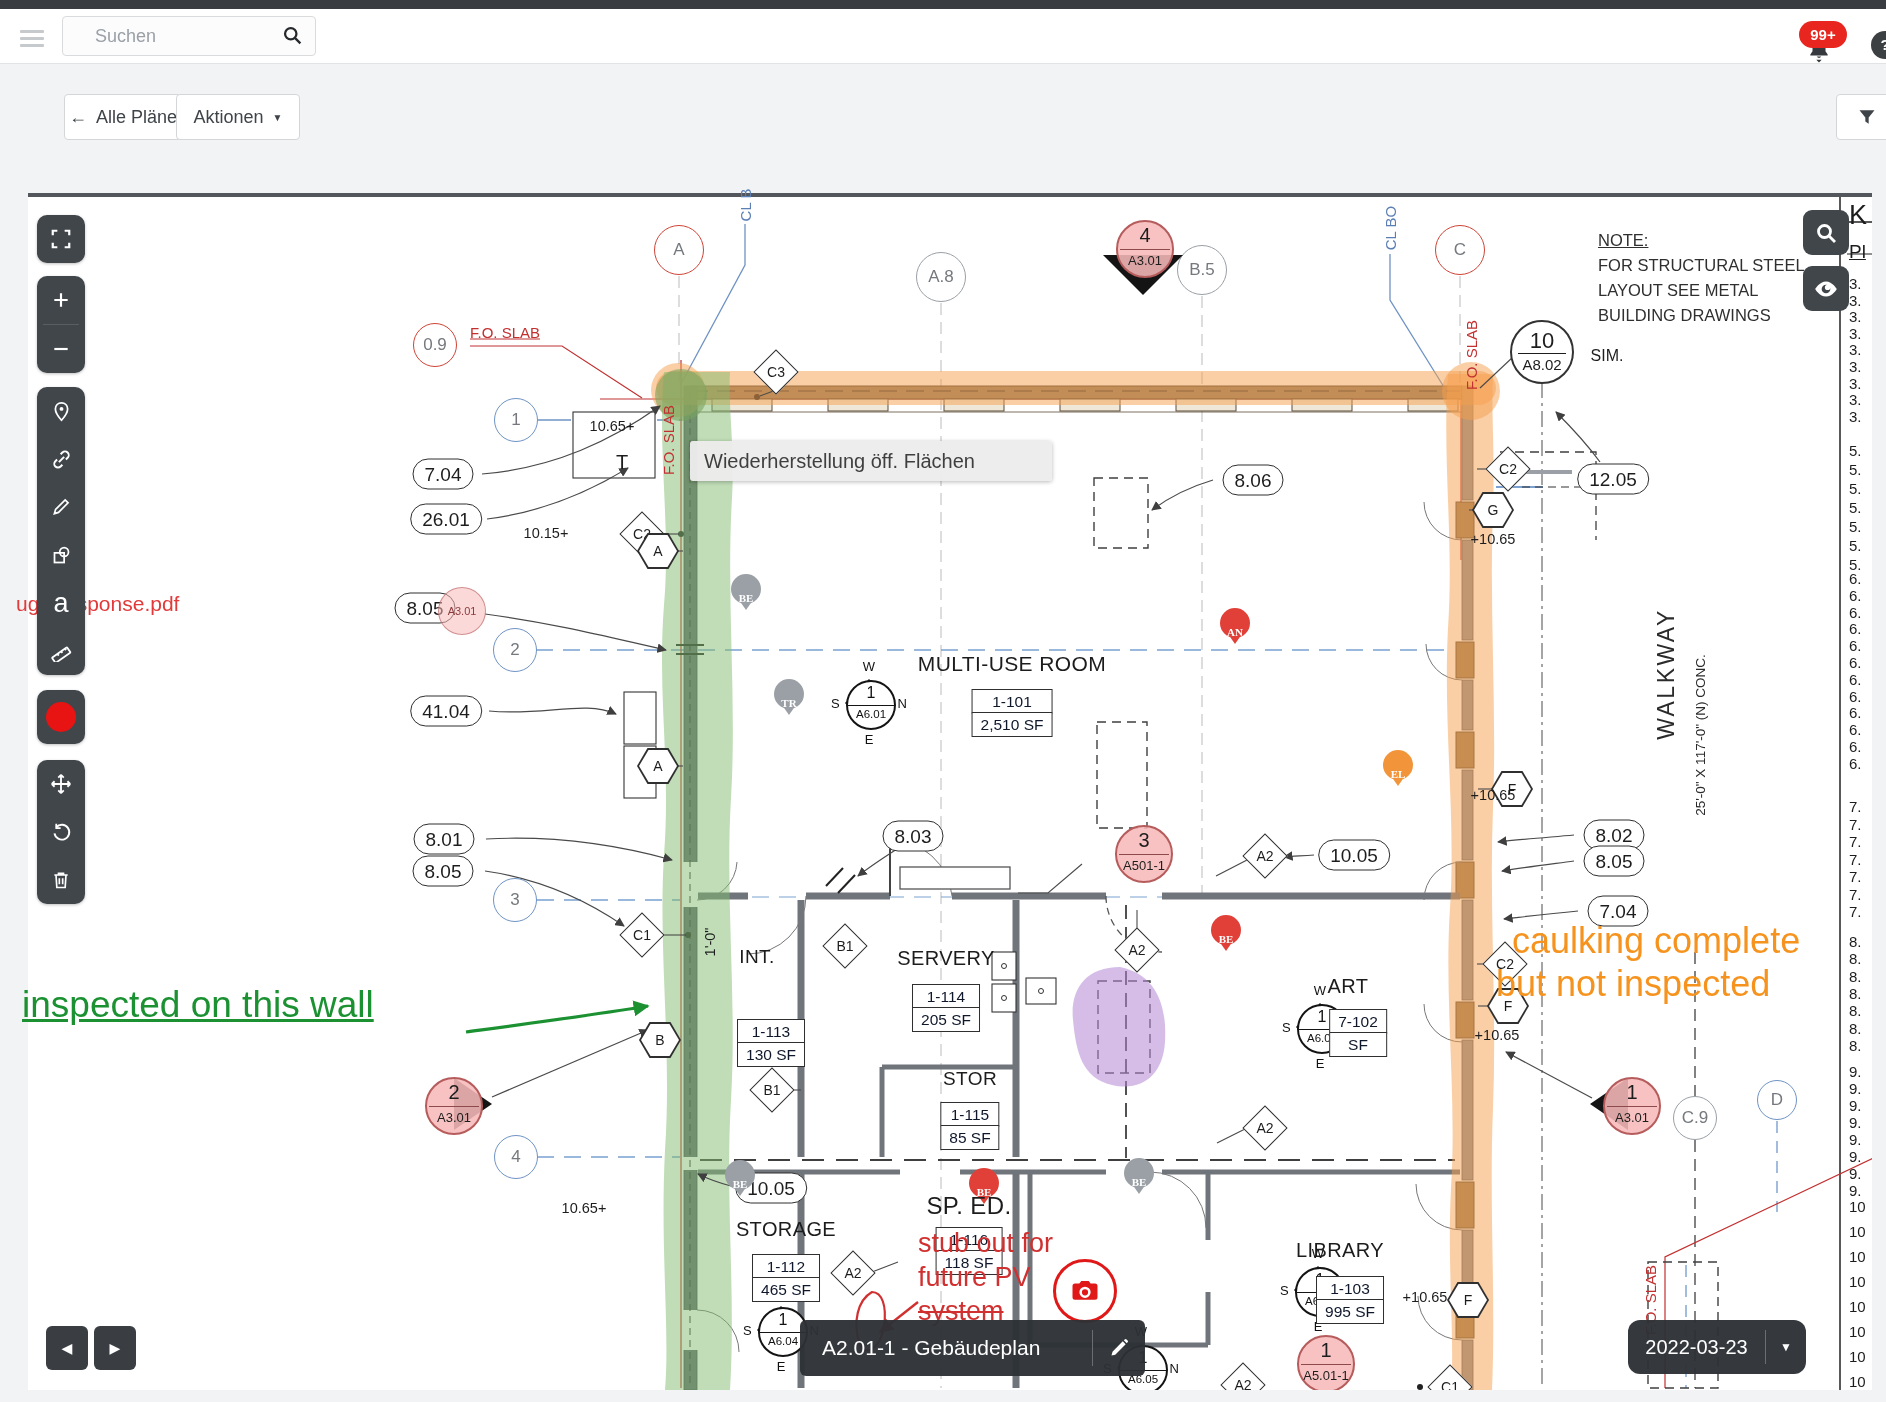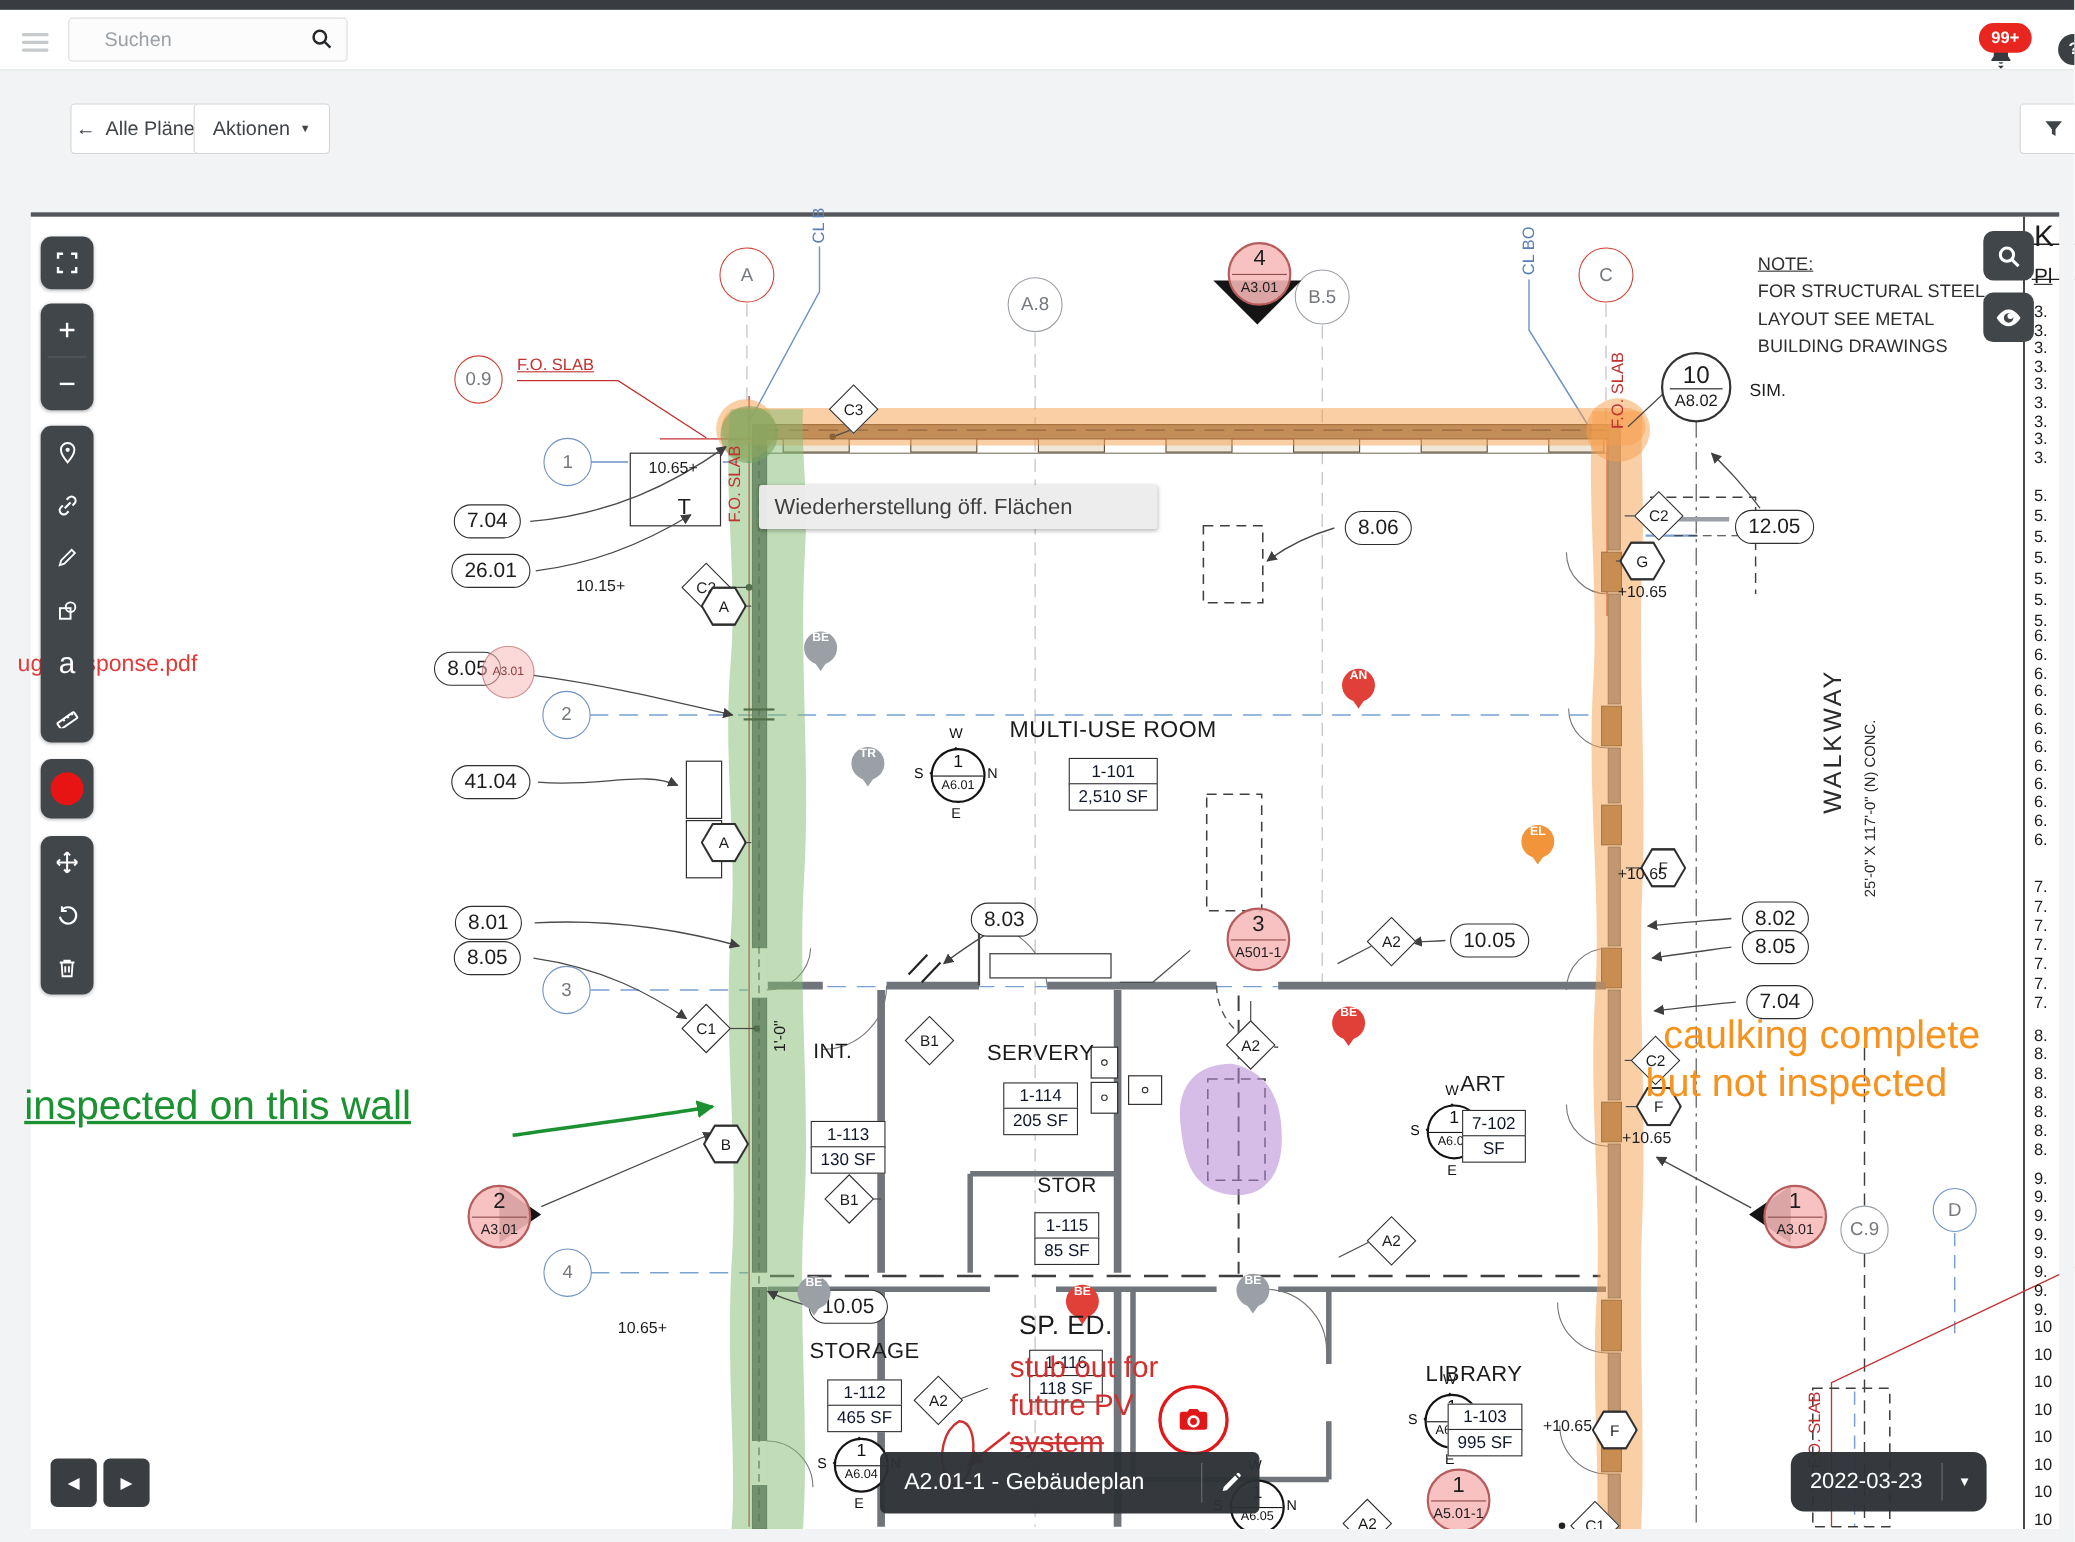--- a/index.html
+++ b/index.html
@@ -53,21 +53,21 @@
 
   
   .gb{transform:translate(-50%,-50%);border-radius:50%;background:#fff;border:1.7px solid #9aa0a6;display:flex;align-items:center;justify-content:center;}
   .gb span{font-size:17px;color:#75797e;}
   .gb.red{border-color:#cf4436;} .gb.blue{border-color:#6f93c4;} .gb.dark{border-color:#333;}
   .kn{transform:translate(-50%,-50%);border:1.7px solid #2f2f2f;border-radius:16px;background:#fff;padding:0 11px;height:29px;line-height:29px;font-size:19px;color:#1d1d1d;white-space:nowrap;}
   .dmd{width:30px;height:30px;transform:translate(-50%,-50%) rotate(45deg);border:1.5px solid #2f2f2f;background:#fff;}
   .dmd span{position:absolute;inset:0;display:flex;align-items:center;justify-content:center;transform:rotate(-45deg);font-size:14px;color:#1d1d1d;}
   .hexa{width:42px;height:36px;transform:translate(-50%,-50%);background:#2f2f2f;clip-path:polygon(25% 0,75% 0,100% 50%,75% 100%,25% 100%,0 50%);display:flex;align-items:center;justify-content:center;}
   .hexa .hin{width:38px;height:32px;background:#fff;clip-path:polygon(25% 0,75% 0,100% 50%,75% 100%,25% 100%,0 50%);display:flex;align-items:center;justify-content:center;font-size:14px;color:#1d1d1d;}
-  .pin{width:30px;height:30px;transform:translate(-50%,-60%);border-radius:50%;color:#9aa0a6;background:currentColor;display:flex;align-items:flex-start;justify-content:center;pointer-events:auto;cursor:pointer;}
+  .pin{width:30px;height:30px;transform:translate(-50%,-60%);border-radius:50%;color:#9aa0a6;background:currentColor;display:flex;align-items:flex-end;justify-content:center;pointer-events:auto;cursor:pointer;font-family:Liberation Serif, serif;}
   .pin:after{content:'';position:absolute;top:26px;left:50%;margin-left:-7px;border:7px solid transparent;border-top:10px solid currentColor;}
   .pin span{color:#fff;font-size:11px;font-weight:bold;position:relative;z-index:1;}
   .pin.red{color:#e04038;} .pin.orange{color:#f2953a;}
   .sec{width:100px;height:100px;transform:translate(-50%,-50%);pointer-events:auto;cursor:pointer;}
   .sec .tri-down{position:absolute;left:10px;top:52px;border-left:40px solid transparent;border-right:40px solid transparent;border-top:40px solid #141414;}
   .sec .tri-right{position:absolute;left:52px;top:18px;border-top:26px solid transparent;border-bottom:26px solid transparent;border-left:38px solid #141414;}
   .sec .tri-left{position:absolute;right:52px;top:18px;border-top:26px solid transparent;border-bottom:26px solid transparent;border-right:38px solid #141414;}
   .sec .circ{position:absolute;left:23px;top:17px;width:54px;height:54px;border-radius:50%;background:rgba(247,186,186,.88);border:2px solid #b65c5c;display:flex;flex-direction:column;align-items:center;}
   .sec .circ:after{content:'';position:absolute;left:2px;right:2px;top:50%;border-top:1.5px solid #8c4a4a;}
   .sec .n{font-size:20px;color:#1d1d1d;line-height:26px;}

